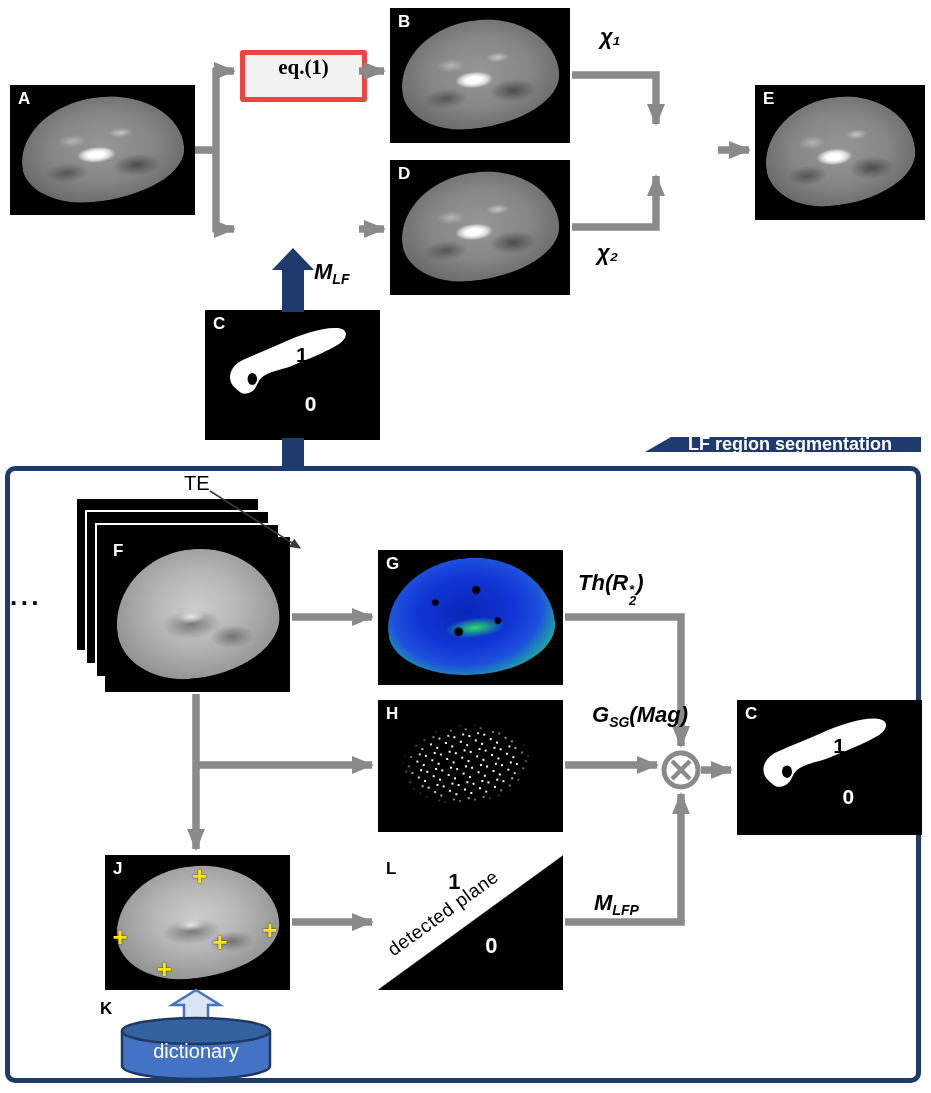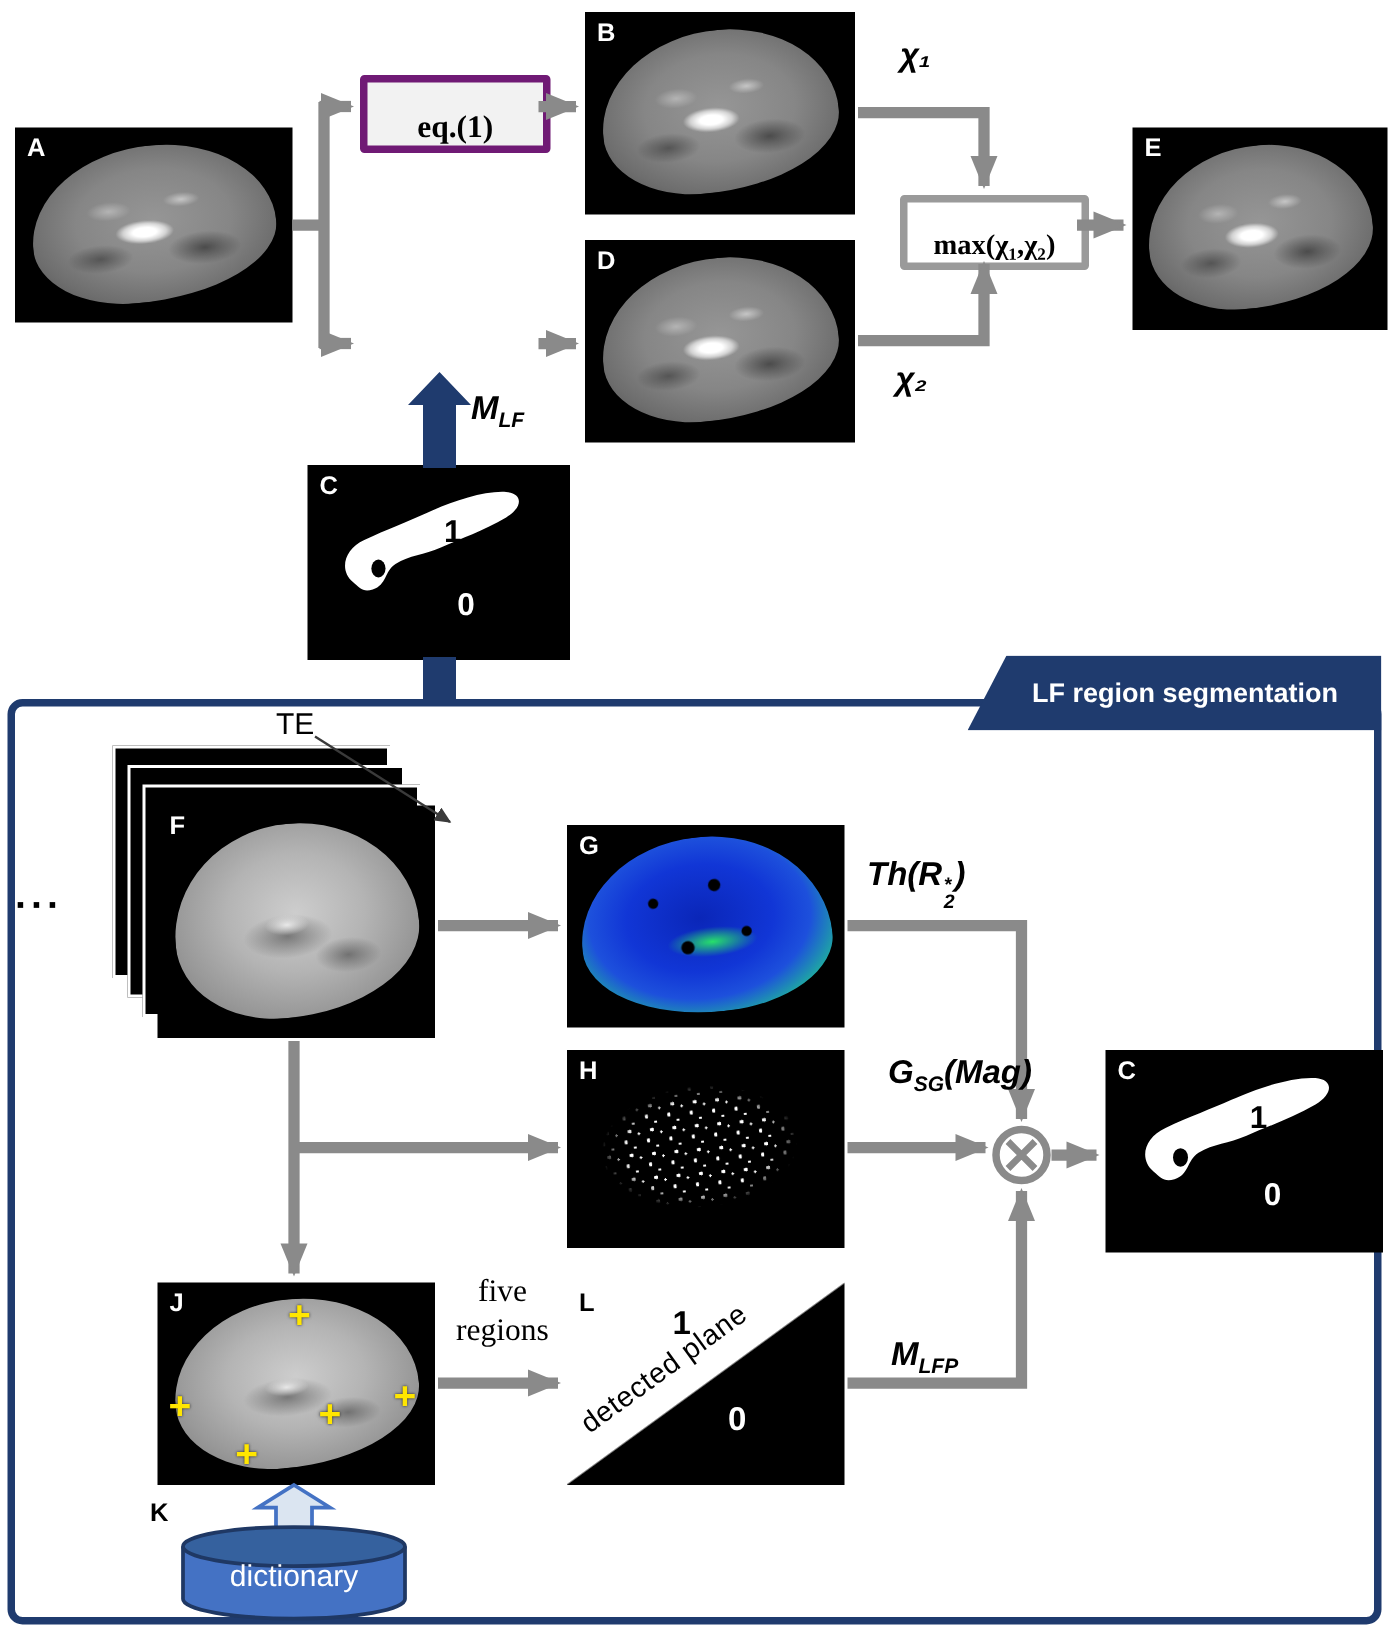--- a/index.html
+++ b/index.html
@@ -52,36 +52,36 @@
   .mask-blob{position:absolute;inset:0;width:100%;height:100%}
   .mask-one{position:absolute;left:52%;top:25%;color:#000;font-weight:bold;font-size:21px}
   .mask-zero{position:absolute;left:57%;top:63%;color:#fff;font-weight:bold;font-size:21px}
   .l-bg{background:linear-gradient(144deg,#fff 49.7%,#000 50.3%)}
   .l-one{position:absolute;left:38%;top:10%;color:#000;font-weight:bold;font-size:22px}
   .l-zero{position:absolute;left:58%;top:58%;color:#fff;font-weight:bold;font-size:22px}
   .l-plane{position:absolute;left:12px;top:86px;width:170px;color:#000;font-size:19px;
     transform:rotate(-36deg);transform-origin:left center;letter-spacing:.5px}
 
   
-  .eqbox{position:absolute;border:5px solid #701a75;background:#f2f2f2;border-radius:3px;
-    display:flex;align-items:flex-end;justify-content:center;z-index:4;
+  .eqbox{position:absolute;border:5px solid #ef4444;background:#f2f2f2;border-radius:3px;
+    display:flex;align-items:flex-start;justify-content:center;z-index:4;
     font-family:"Liberation Serif","DejaVu Serif",serif;font-weight:bold;font-size:21px;color:#000}
   .maxbox{background:#fff;border-color:#9a9a9a;font-size:19px}
 
   
   .math{position:absolute;z-index:7;color:#000;font-style:italic;font-weight:600;font-size:22px;
     font-family:Liberation Sans, sans-serif;white-space:nowrap}
   .math sub{font-size:14px;line-height:0}
   .stack{display:inline-flex;flex-direction:column;align-items:flex-start;vertical-align:-4px;
     line-height:.85;font-size:13px;margin-left:1px}
 
   
   #lf-box{position:absolute;left:5px;top:466px;width:916px;height:617px;border:5px solid #1f3b6e;
     border-radius:10px;z-index:1;background:#fff;box-sizing:border-box}
-  #lf-banner{position:absolute;left:645px;top:437px;width:276px;height:50px;background:#1f3b6e;
+  #lf-banner{position:absolute;left:645px;top:437px;width:276px;height:15px;background:#1f3b6e;
     clip-path:polygon(26px 0,100% 0,100% 100%,0 100%);z-index:5;display:flex;align-items:center;
     justify-content:center;color:#fff;font-weight:bold;font-size:18px;padding-left:14px;box-sizing:border-box}
 
   
   .echo{position:absolute;width:185px;height:155px;background:#000;border:2px solid #fff;
     box-sizing:border-box;z-index:2}
 
   
   .small-label{position:absolute;z-index:7;color:#000}
   #label-te{left:184px;top:472px;font-size:20px}
@@ -115,23 +115,20 @@
     <span>eq.(1)</span>
   </div>
 
   <div class="panel brain-g" style="left:390px;top:8px;width:180px;height:135px">
     <span class="pl">B</span>
   </div>
   <div class="panel brain-g" style="left:390px;top:160px;width:180px;height:135px">
     <span class="pl">D</span>
   </div>
 
-  <div class="eqbox maxbox" style="left:600px;top:130px;width:116px;height:40px">
-    <span>max(χ₁,χ₂)</span>
-  </div>
 
   <div class="panel brain-g" style="left:755px;top:85px;width:170px;height:135px">
     <span class="pl">E</span>
   </div>
 
   <div class="panel" style="left:205px;top:310px;width:175px;height:130px">
     <svg class="mask-blob" viewBox="0 0 185 130" preserveAspectRatio="none">
       <path fill="#fff" d="M32,78 C22,70 26,56 40,50 C56,43 70,38 84,32 C100,25 124,17 140,18 C152,19 152,28 140,35 C124,44 108,49 94,55 C82,60 72,60 62,66 C54,71 56,80 46,83 C39,85 37,82 32,78 Z"></path>
       <ellipse cx="50" cy="69" rx="5" ry="6" fill="#000"></ellipse>
     </svg>
@@ -240,17 +237,16 @@
   </div>
   <div class="math" style="left:592px;top:702px">
     <span>G</span><sub>SG</sub><span>(Mag)</span>
   </div>
   <div class="math" style="left:594px;top:890px">
     <span>M</span><sub>LFP</sub>
   </div>
 
   <div class="small-label" id="label-te">TE</div>
   <div class="small-label" id="label-dots">···</div>
-  <div class="small-label" id="label-five">five regions</div>
   <div class="small-label" id="label-k">K</div>
   <div id="dict-label">dictionary</div>
 
 </div>
 
 </body></html>

